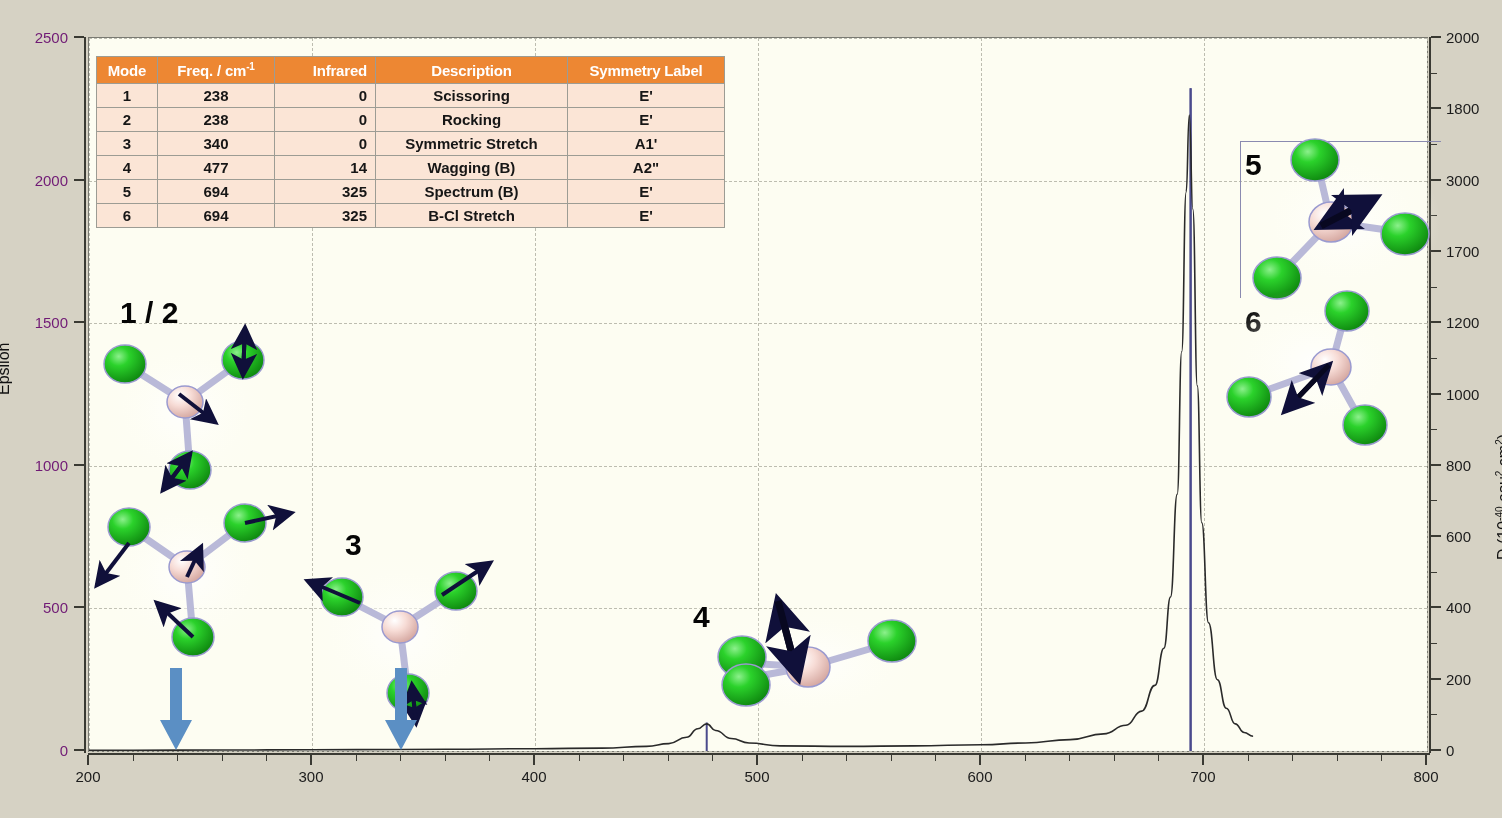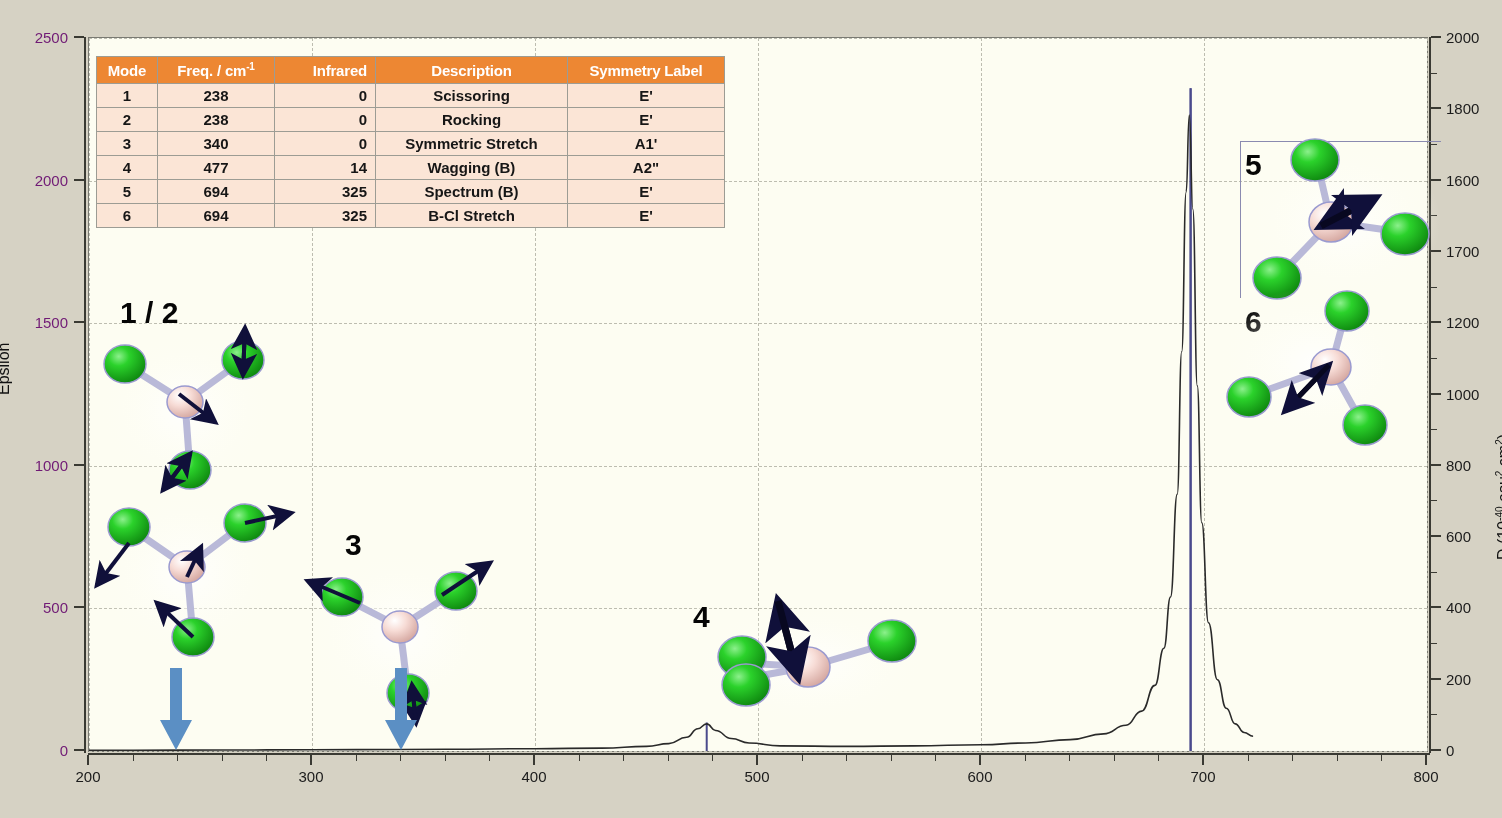--- a/index.html
+++ b/index.html
@@ -159,21 +159,21 @@
       <div class="lbl-y-right" style="top: 536.1px;">600</div>
       <div class="tick tick-y-right" style="top: 463.8px;"></div>
       <div class="lbl-y-right" style="top: 464.8px;">800</div>
       <div class="tick tick-y-right" style="top: 392.5px;"></div>
       <div class="lbl-y-right" style="top: 393.5px;">1000</div>
       <div class="tick tick-y-right" style="top: 321.2px;"></div>
       <div class="lbl-y-right" style="top: 322.2px;">1200</div>
       <div class="tick tick-y-right" style="top: 249.9px;"></div>
       <div class="lbl-y-right" style="top: 250.9px;">1700</div>
       <div class="tick tick-y-right" style="top: 178.6px;"></div>
-      <div class="lbl-y-right" style="top: 179.6px;">1600</div>
+      <div class="lbl-y-right" style="top: 179.6px;">3000</div>
       <div class="tick tick-y-right" style="top: 107.3px;"></div>
       <div class="lbl-y-right" style="top: 108.3px;">1800</div>
       <div class="tick tick-y-right" style="top: 36px;"></div>
       <div class="lbl-y-right" style="top: 37px;">2000</div>
       <div class="tick tick-y-right minor" style="top: 714.35px;"></div>
       <div class="tick tick-y-right minor" style="top: 643.05px;"></div>
       <div class="tick tick-y-right minor" style="top: 571.75px;"></div>
       <div class="tick tick-y-right minor" style="top: 500.45px;"></div>
       <div class="tick tick-y-right minor" style="top: 429.15px;"></div>
       <div class="tick tick-y-right minor" style="top: 357.85px;"></div>

